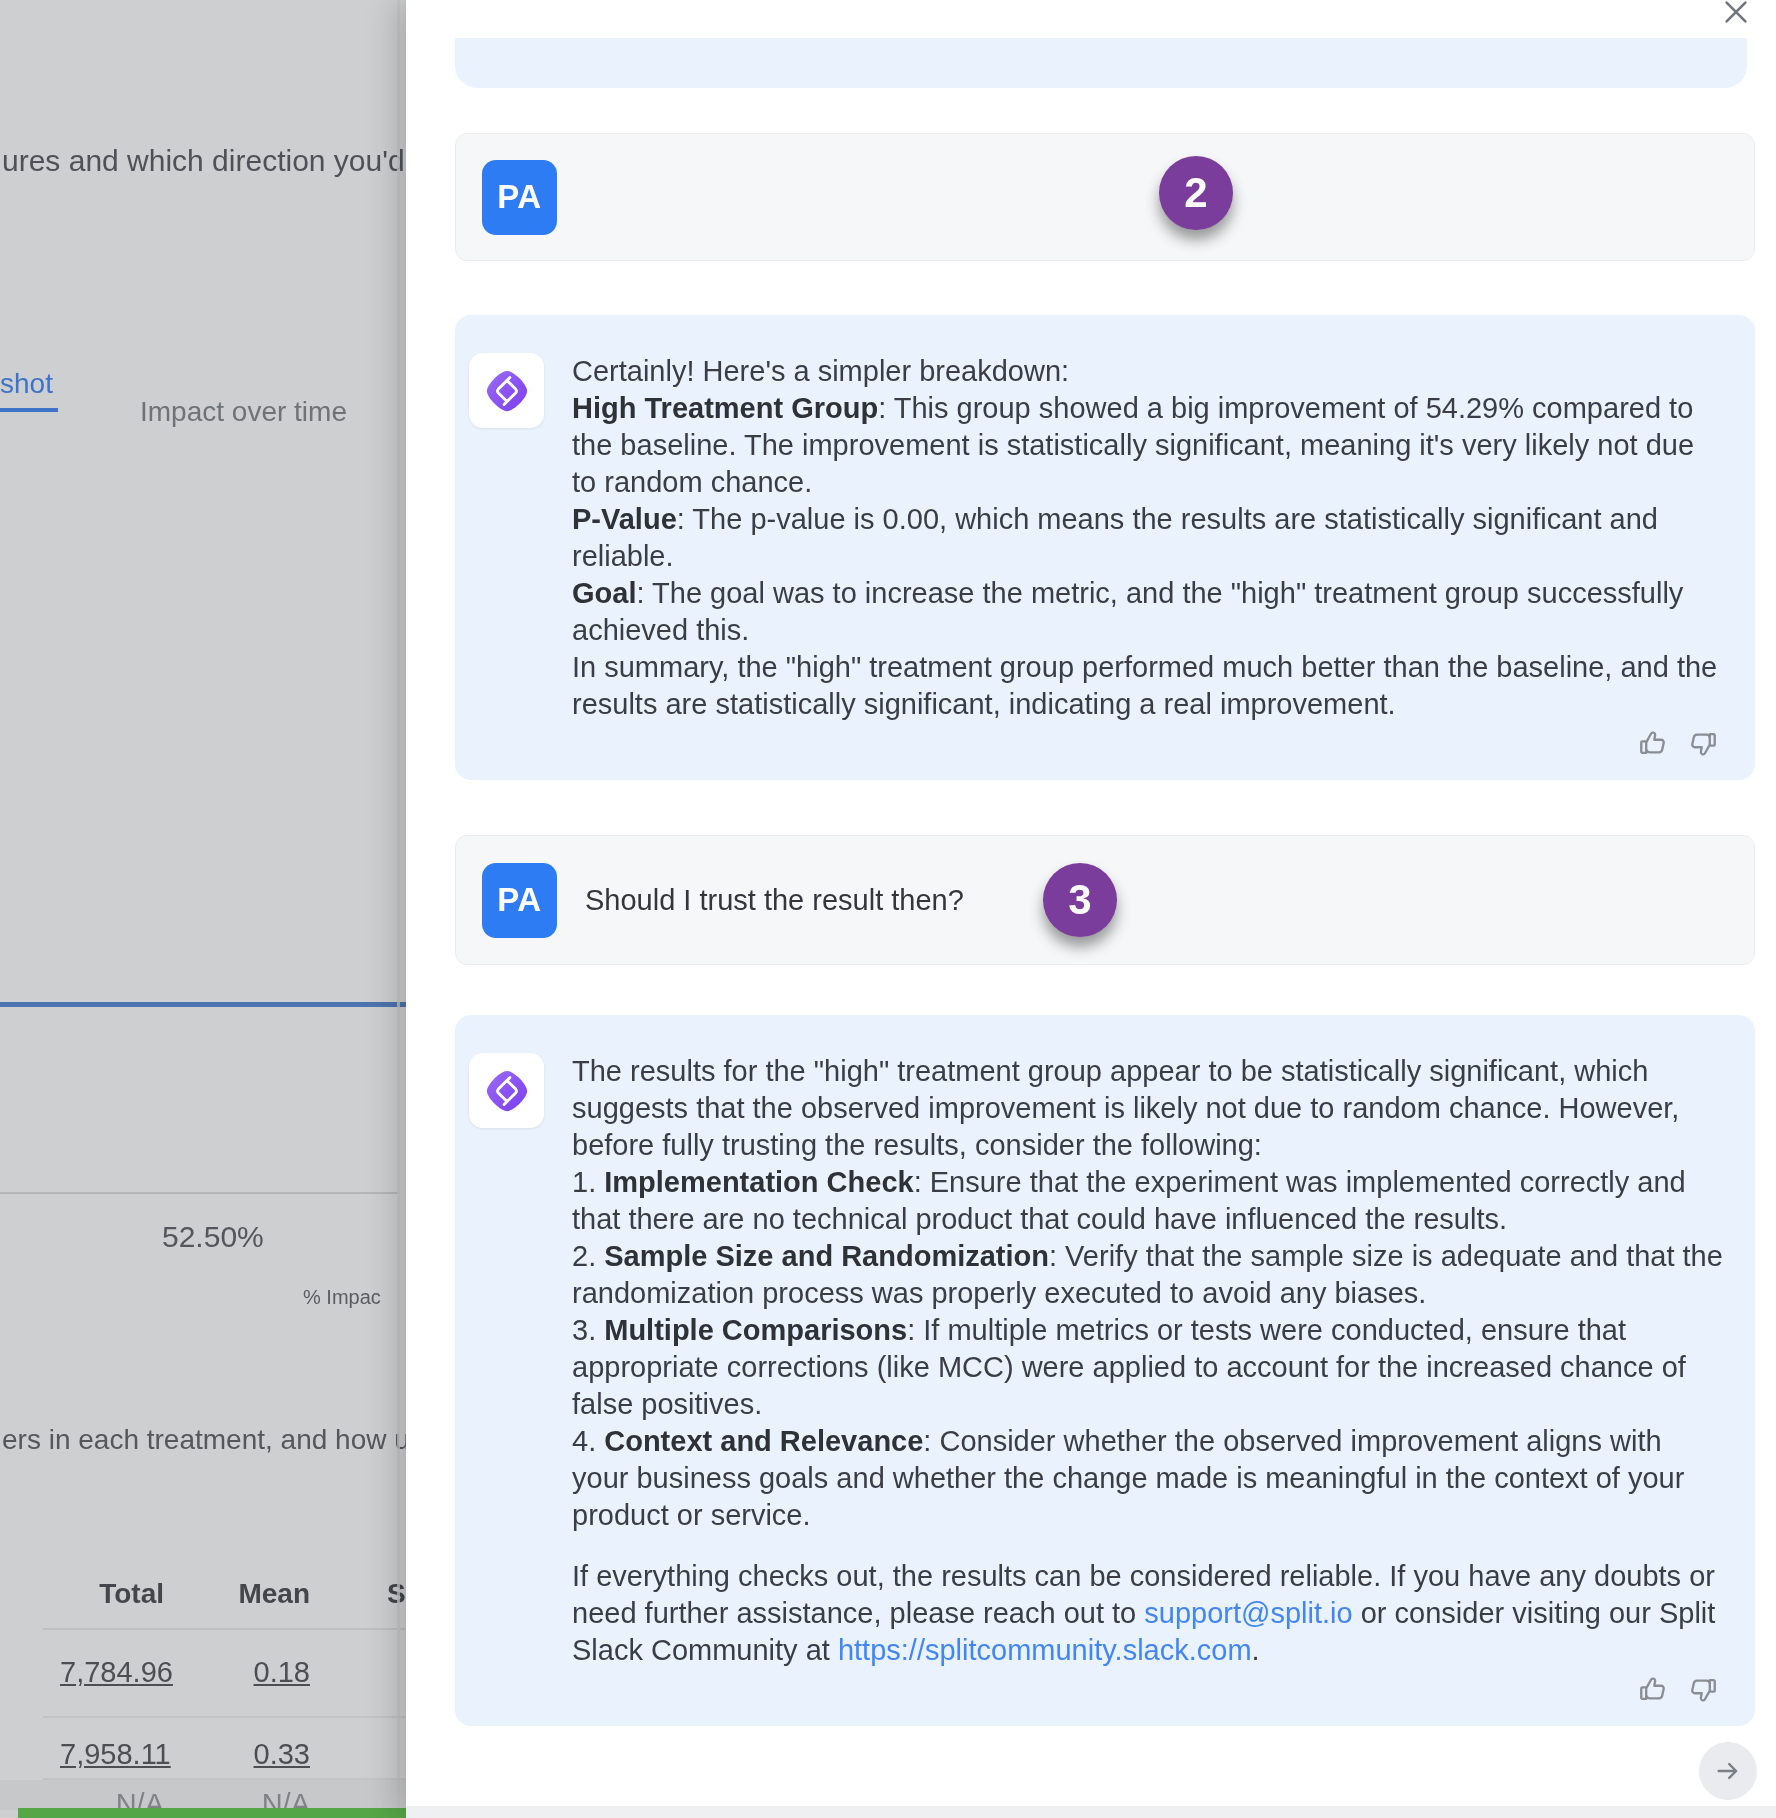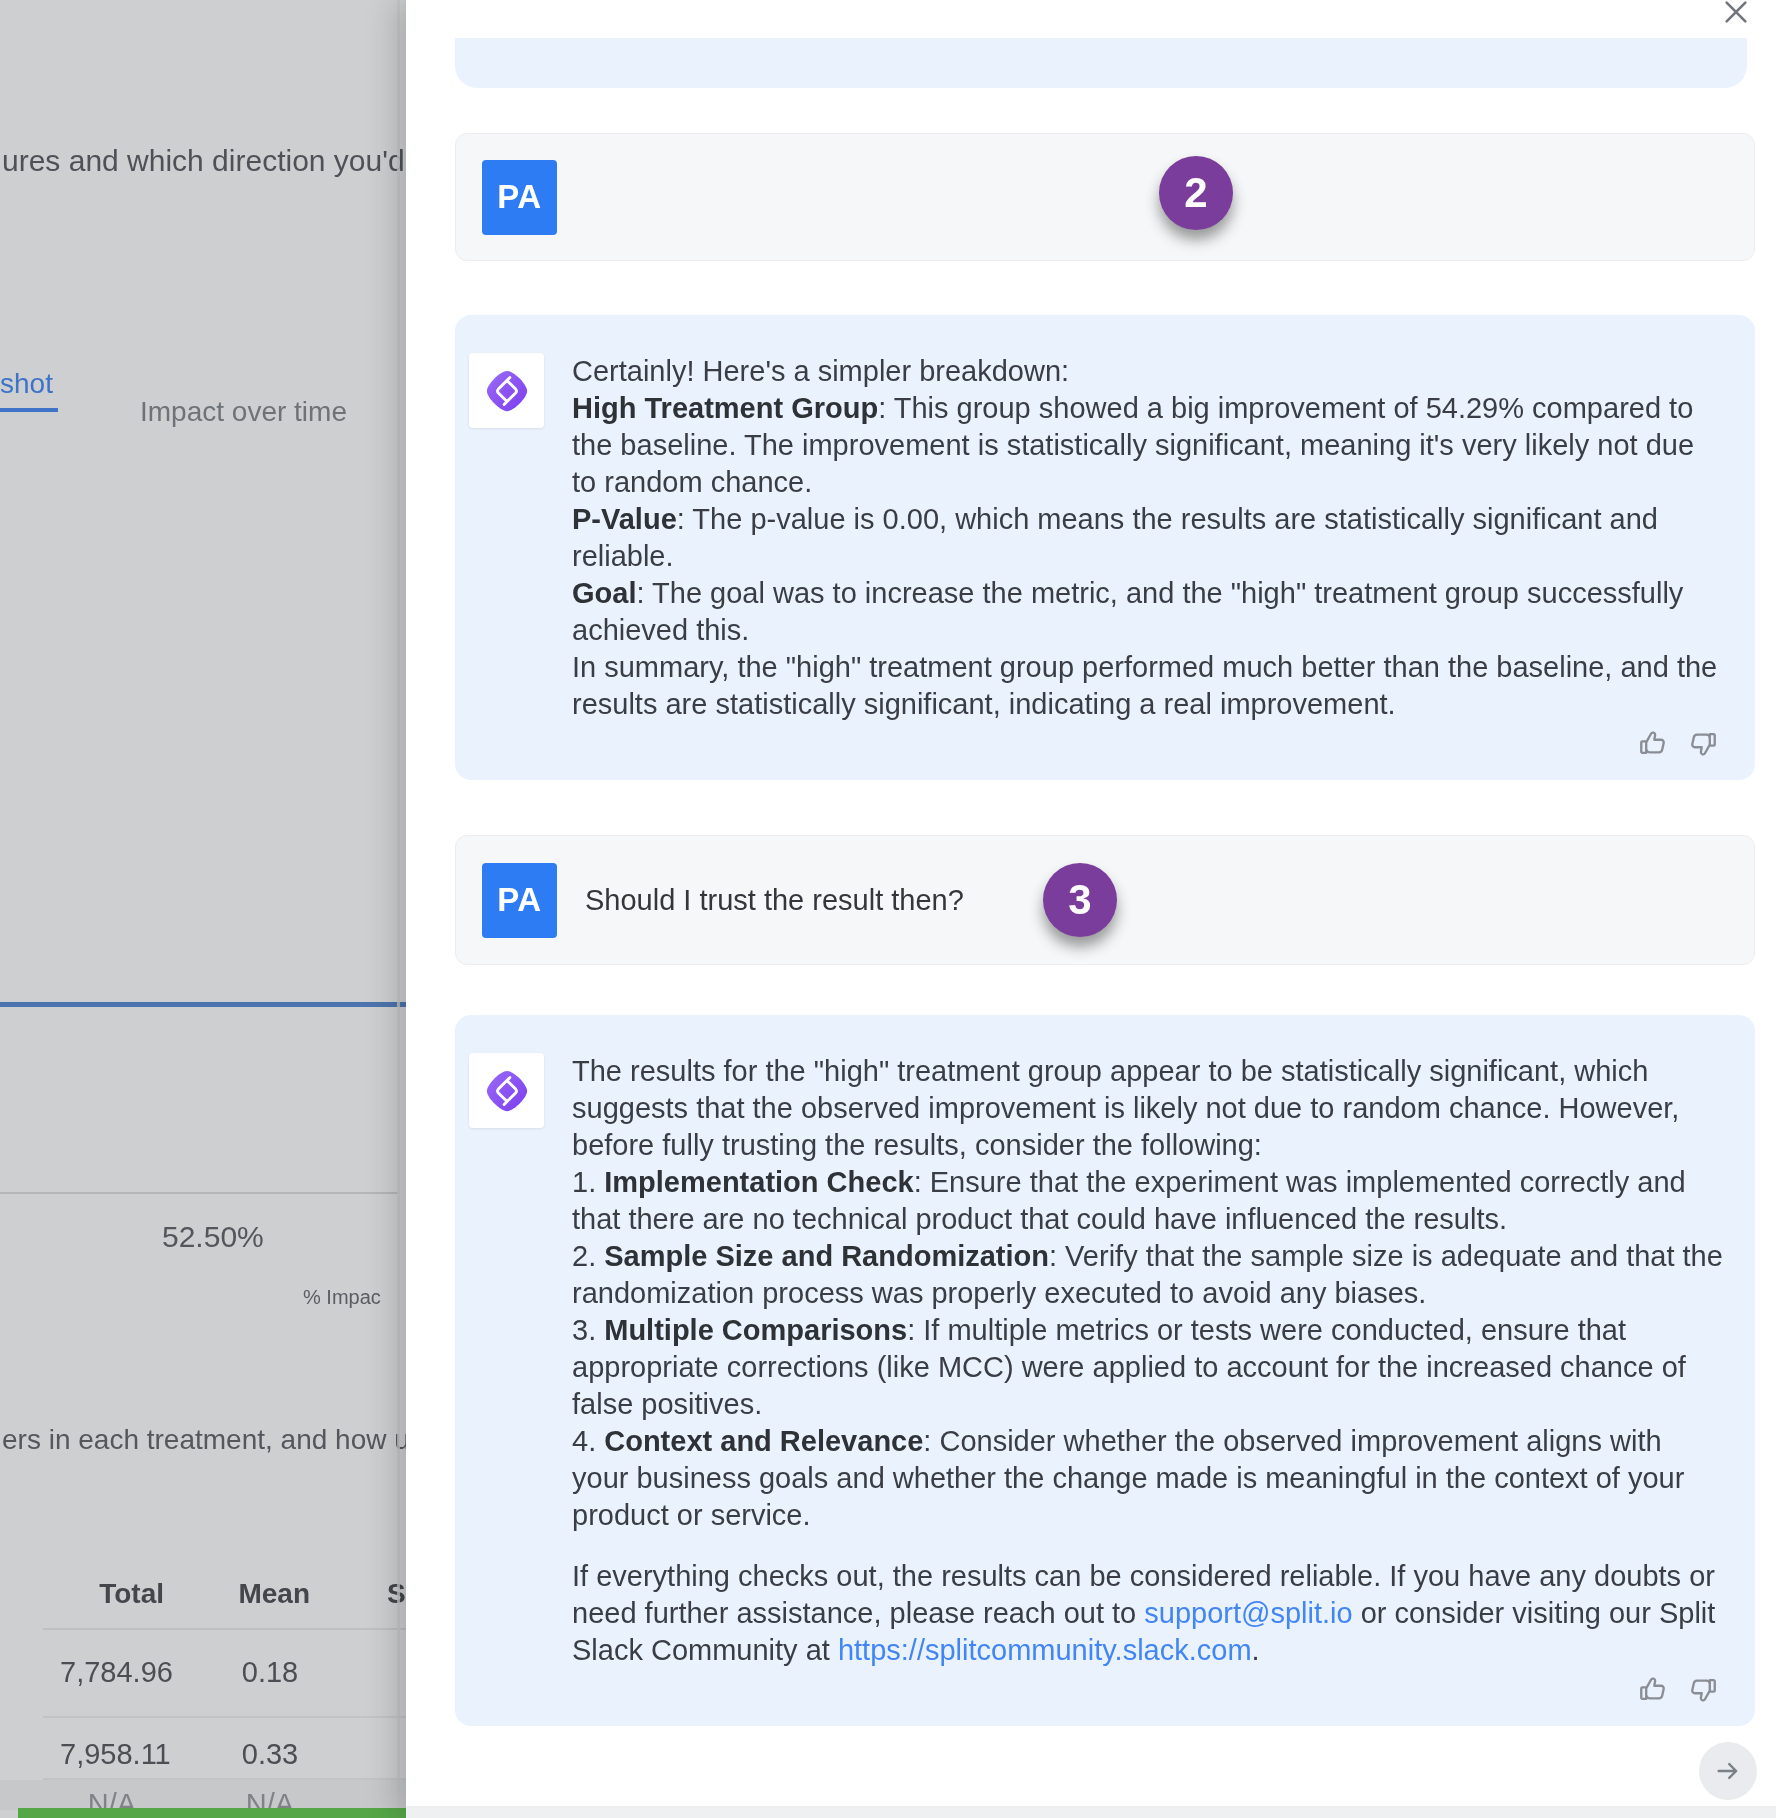--- a/index.html
+++ b/index.html
@@ -13,21 +13,21 @@
   .bg-top-text{left:2px;top:144px;font-size:30px;color:#4e5258;}
   .tab-active{left:0;top:368px;font-size:28px;color:#3e73c8;}
   .tab-underline{left:0;top:408px;width:58px;height:4px;background:#3e73c8;}
   .tab-inactive{left:140px;top:368px;font-size:28px;color:#6e7378;margin-top:28px;}
   .bg-blue-line{left:0;top:1002px;width:406px;height:5px;background:#4d74ae;}
   .bg-hairline{left:0;top:1192px;width:398px;height:2px;background:#b5b6b8;}
   .bg-metric{left:162px;top:1220px;font-size:30px;color:#53565c;}
   .bg-axis{left:303px;top:1286px;font-size:20px;color:#5a5e63;}
   .bg-caption{left:2px;top:1424px;font-size:28px;color:#54575c;}
   .th{font-weight:700;color:#43464b;font-size:28px;top:1578px;text-align:right;}
-  .td{color:#4b4e53;font-size:29px;text-align:center;}
+  .td{color:#4b4e53;font-size:29px;text-align:right;text-decoration:underline;}
   .col-total{left:60px;width:104px;}
   .col-mean{left:230px;width:80px;}
   .div-line{left:43px;width:363px;height:2px;background:#bfc0c2;}
   .row3-strip{left:0;top:1780px;width:406px;height:30px;background:#c7c8ca;}
   .na{color:#7f8287;}
   .green-bar{left:18px;top:1808px;width:388px;height:10px;background:#55a647;z-index:3;}
   .bg-scroll-edge{left:397px;top:0;width:3px;height:1818px;background:#c4c5c7;opacity:.8;}
   
   .panel{
     position:absolute;left:406px;top:0;width:1370px;height:1818px;background:#ffffff;
@@ -38,21 +38,21 @@
   .blue-tail{left:49px;top:38px;width:1292px;height:50px;background:#e9f2fd;border-radius:0 0 22px 22px;}
   .card{left:49px;width:1300px;background:#f6f7f8;border:1px solid #ededef;border-radius:12px;
         display:flex;align-items:center;gap:28px;padding-left:26px;box-sizing:border-box;}
   .card-1{top:133px;height:128px;}
   .card-2{top:835px;height:130px;}
   .bubble{left:49px;width:1300px;background:#e9f2fd;border-radius:16px;box-sizing:border-box;
           padding:38px 30px 20px 14px;}
   .bubble-1{top:315px;}
   .bubble-2{top:1015px;}
   .msg-row{display:flex;gap:28px;align-items:flex-start;}
-  .avatar{flex:none;width:75px;height:75px;border-radius:4px;display:flex;align-items:center;justify-content:center;}
+  .avatar{flex:none;width:75px;height:75px;border-radius:14px;display:flex;align-items:center;justify-content:center;}
   .avatar-pa{background:#2e7cf4;color:#fff;font-size:33px;font-weight:600;letter-spacing:.5px;}
   .avatar-split{background:#fff;box-shadow:0 1px 3px rgba(0,0,0,.08);}
   .msg-text{font-size:29px;line-height:37px;color:#3a3e44;white-space:pre-wrap;}
   .user-text{font-size:29px;color:#33373c;}
   .b{font-weight:700;color:#2e3136;}
   .link{color:#4285f4;cursor:pointer;text-decoration:none;}
   .para2{margin-top:24px;}
   .feedback{display:flex;justify-content:flex-end;gap:16px;margin-top:4px;padding-right:6px;}
   .thumb{width:33px;height:33px;color:#8a8e94;cursor:pointer;}
   .thumb.down{transform:rotate(180deg);}

